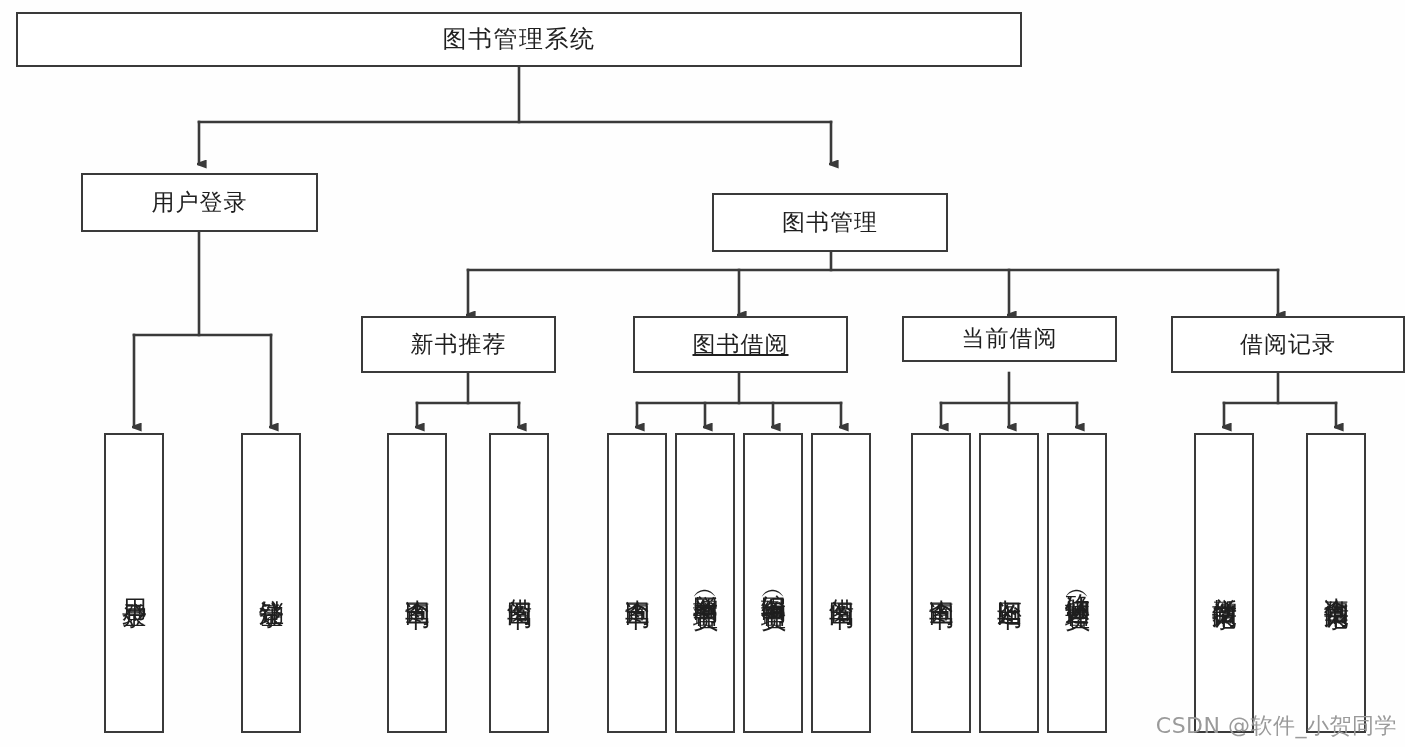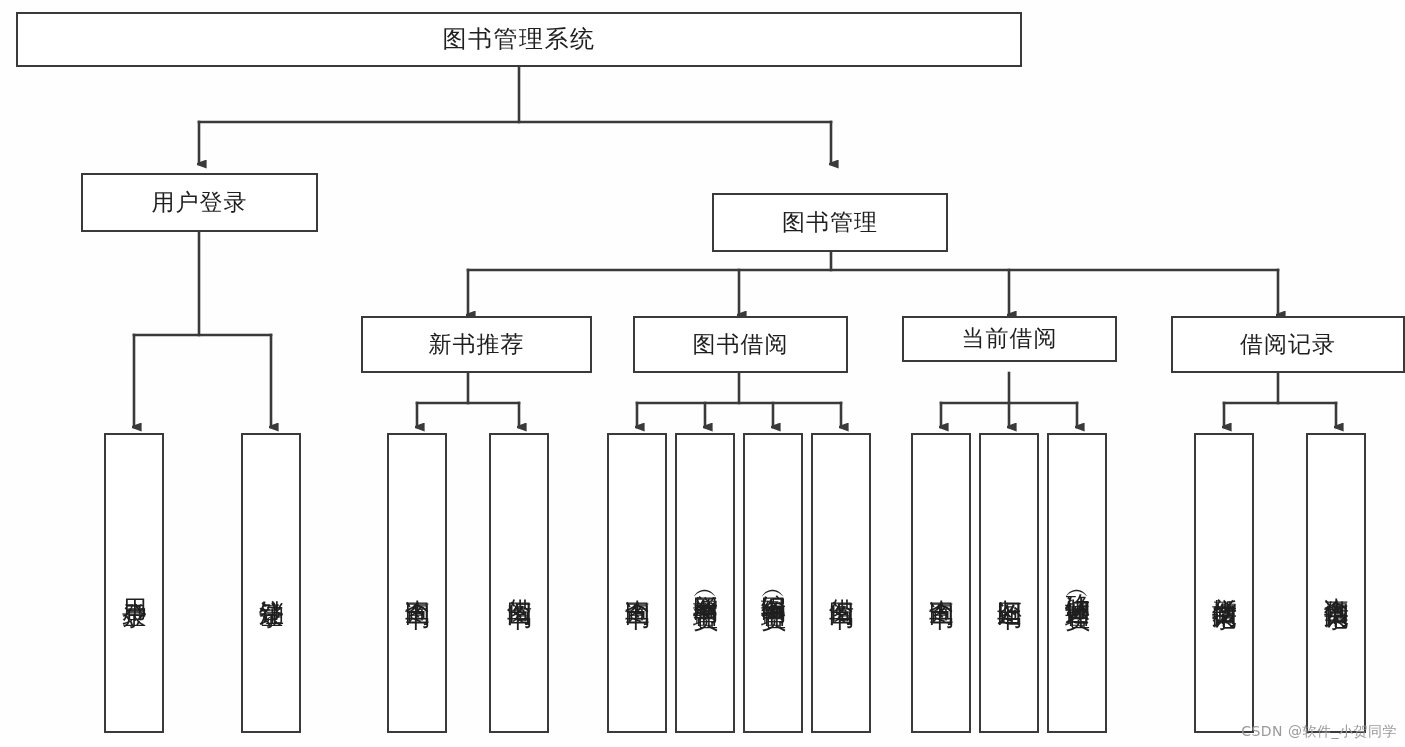--- a/index.html
+++ b/index.html
@@ -56,21 +56,21 @@
     font-size: 25px;
     line-height: 1.12;
     letter-spacing: 2px;
     white-space: nowrap;
     max-height: 272px;
   }
   #watermark {
     position: absolute;
     right: 8px;
     bottom: 6px;
-    font-size: 14px;
+    font-size: 22px;
     color: #9a9a9a;
     letter-spacing: 0.5px;
     white-space: nowrap;
     pointer-events: none;
   }
 </style>
 </head>
 <body>
 
 <div id="diagram-root">
@@ -131,24 +131,24 @@
     <span class="node-label">图书管理系统</span>
   </div>
 
   <div class="node-box node-h" style="left:81px; top:173px; width:237px; height:59px;">
     <span class="node-label">用户登录</span>
   </div>
   <div class="node-box node-h" style="left:712px; top:173px; width:236px; height:59px;margin-top:20px;">
     <span class="node-label">图书管理</span>
   </div>
 
-  <div class="node-box node-h" style="left:361px; top:316px; width:231px; height:57px;">
+  <div class="node-box node-h" style="left:361px; top:316px; width:195px; height:57px;">
     <span class="node-label">新书推荐</span>
   </div>
-  <div class="node-box node-h" style="left:633px; top:316px; width:215px; height:57px;">
+  <div class="node-box node-h" style="left:633px; top:316px; width:215px; height:57px;text-decoration:underline;">
     <span class="node-label">图书借阅</span>
   </div>
   <div class="node-box node-h" style="left:902px; top:316px; width:215px; height:46px;">
     <span class="node-label">当前借阅</span>
   </div>
   <div class="node-box node-h" style="left:1171px; top:316px; width:234px; height:57px;">
     <span class="node-label">借阅记录</span>
   </div>
 
   <div class="node-box node-v" style="left:104px; top:433px; width:60px; height:300px;">

